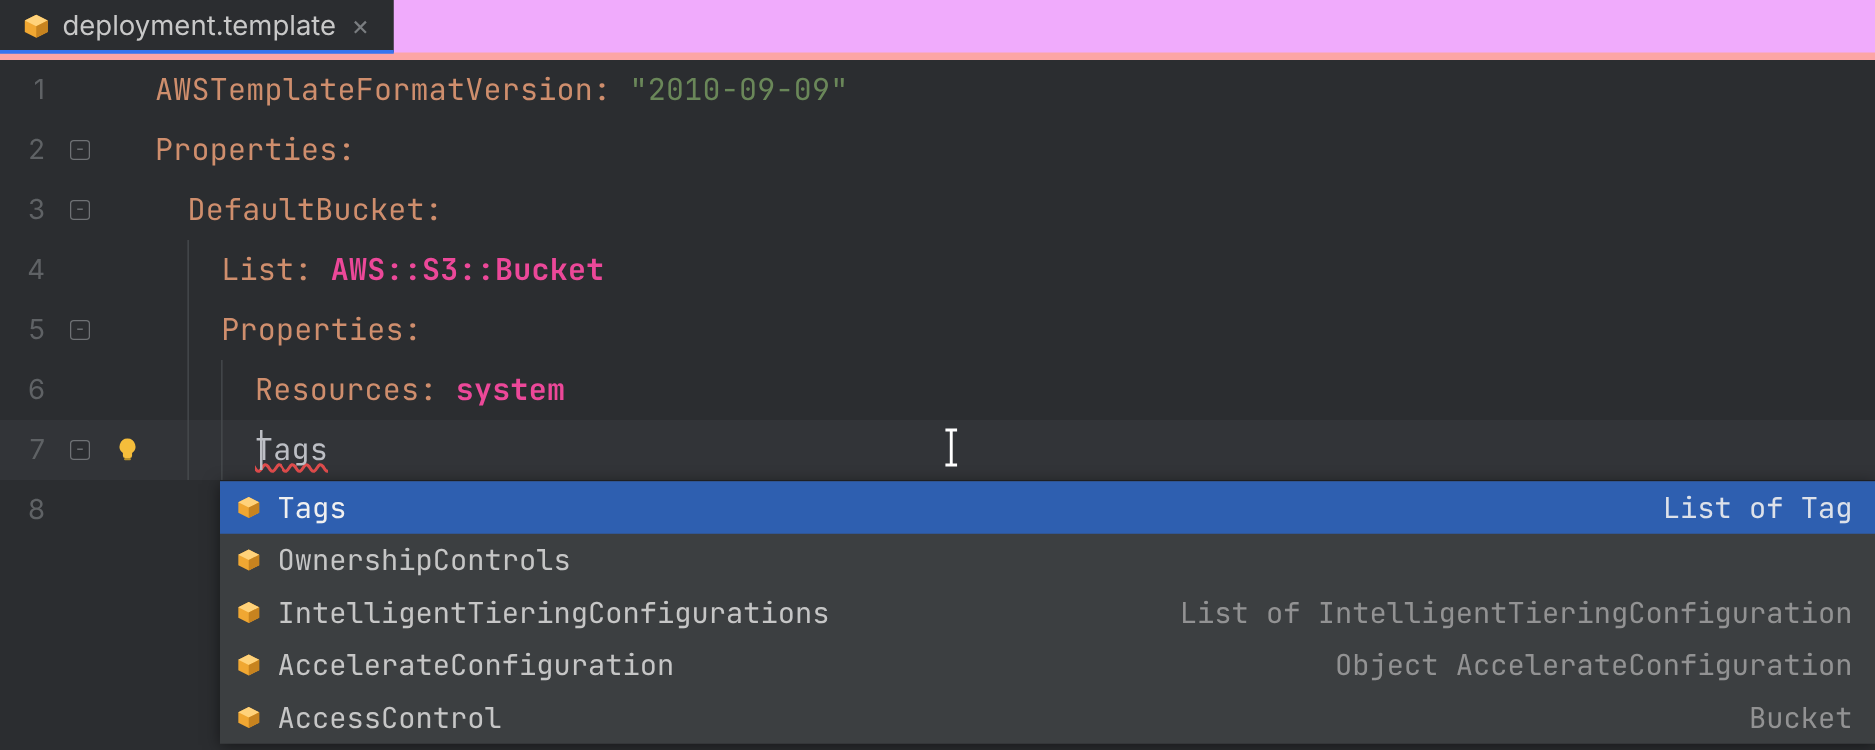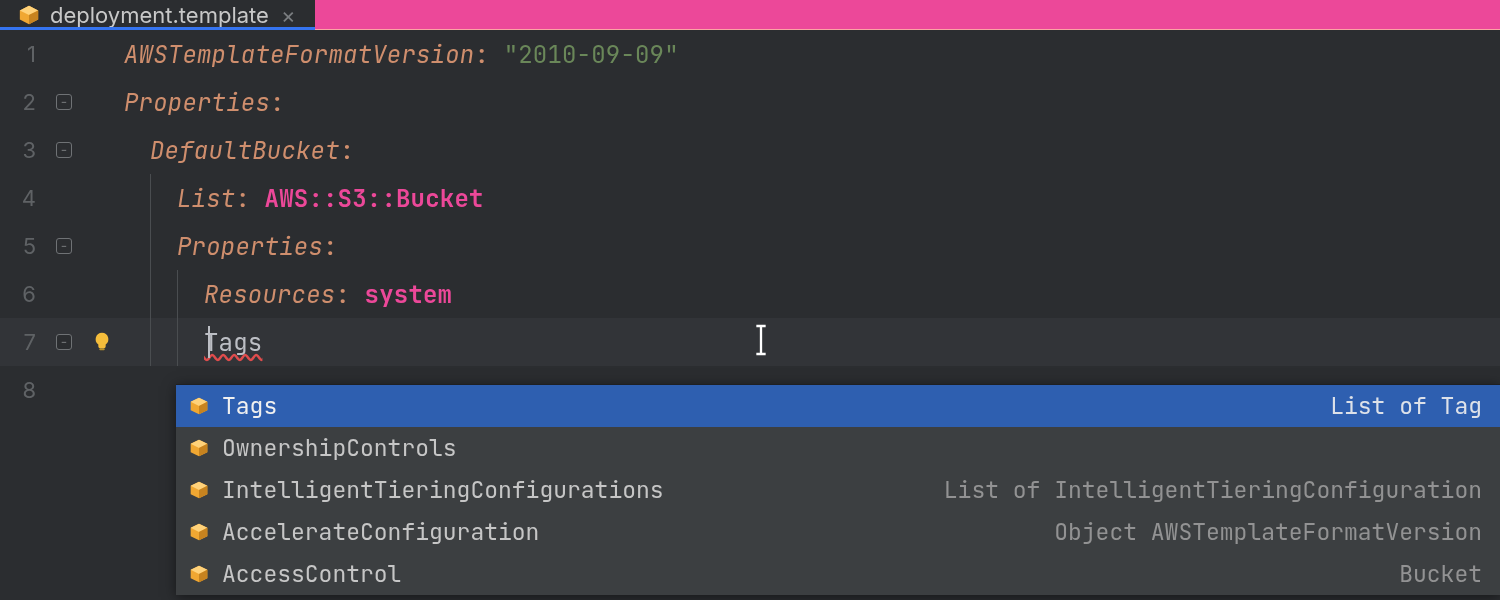--- a/index.html
+++ b/index.html
@@ -10,23 +10,23 @@
     background: #2b2d30;
     font-family: "JetBrains Mono", "Fira Code", Menlo, Consolas, monospace;
     font-size: 24px;
     color: #bcbec4;
     -webkit-font-smoothing: antialiased;
   }
 
   .tabbar {
     display: flex;
     align-items: stretch;
-    height: 30px;
-    background: #ec4899;
-    border-bottom: 1px solid #fca5a5;
+    height: 48px;
+    background: #f0abfc;
+    border-bottom: 6px solid #fca5a5;
   }
   .tab {
     display: flex;
     align-items: center;
     gap: 10px;
     padding: 0 18px;
     background: #2b2d30;
     font-family: "Segoe UI", "Inter", Arial, sans-serif;
     font-size: 22px;
     color: #c8c8c8;
@@ -139,21 +139,21 @@
     height: 48px;
     background: #4a4d50;
     vertical-align: middle;
   }
   .indent-sp {
     display: inline-block;
     width: 13px;
     height: 1px;
   }
 
-  .tok-key   { color: #cf8e6d; font-style: italic; }
+  .tok-key   { color: #cf8e6d; }
   .tok-colon { color: #cf8e6d; }
   .tok-str   { color: #6a8759; }
   .tok-plain { color: #ec4899; font-weight: bold; }
   .tok-typed {
     color: #bcbec4;
     text-decoration: underline wavy rgba(255,80,80,0.85);
     text-decoration-skip-ink: none;
     text-underline-offset: 3px;
   }
 
@@ -343,21 +343,21 @@
       <span class="pi-type">List of IntelligentTieringConfiguration</span>
     </div>
     <div class="popup-item">
       <span class="box-icon">
         <svg width="20" height="20">
           <use href="#sym-box"></use>
         </svg>
       </span>
       <span class="pi-label">AccelerateConfiguration</span>
       <span class="pi-spacer"></span>
-      <span class="pi-type">Object AWSTemplateFormatVersion</span>
+      <span class="pi-type">Object AccelerateConfiguration</span>
     </div>
     <div class="popup-item">
       <span class="box-icon">
         <svg width="20" height="20">
           <use href="#sym-box"></use>
         </svg>
       </span>
       <span class="pi-label">AccessControl</span>
       <span class="pi-spacer"></span>
       <span class="pi-type">Bucket</span>

